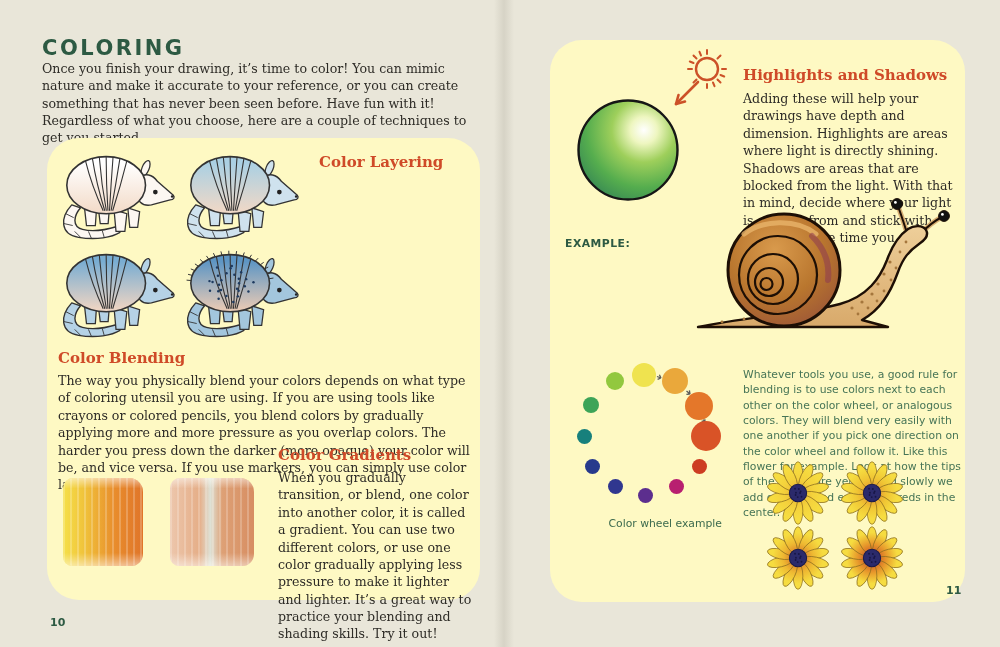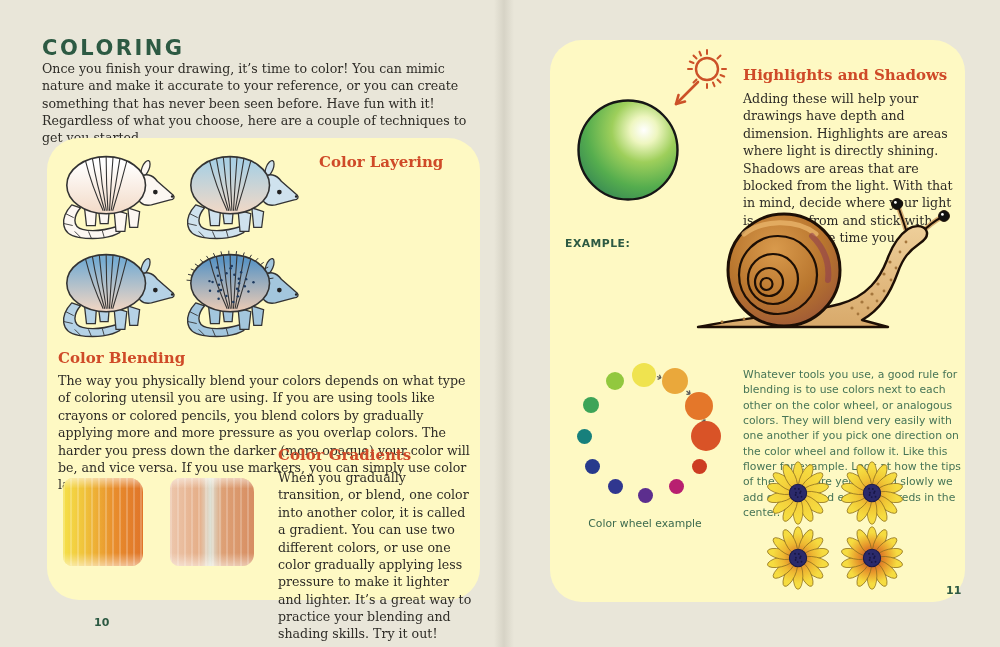--- a/index.html
+++ b/index.html
@@ -16,21 +16,21 @@
     font-weight:bold;font-size:21px;letter-spacing:2.5px;color:#2d5a43;}
   .intro{left:42px;top:60px;width:432px;font-size:12.6px;line-height:1.37;}
   .panel{background:#fef9c3;border-radius:32px;}
   .panel-left{left:47px;top:138px;width:433px;height:462px;}
   .panel-right{left:550px;top:40px;width:415px;height:562px;}
   .sec-head{font-weight:bold;font-size:15px;color:#cf4a28;}
   .body-col{font-size:12.6px;line-height:1.38;}
   .green-sans{font-family:"DejaVu Sans","Liberation Sans",sans-serif;font-size:10.8px;
     line-height:1.42;color:#477557;}
   .caption{font-family:"DejaVu Sans","Liberation Sans",sans-serif;font-size:10.8px;
-    color:#3c6a4e;text-align:center;}
+    color:#3c6a4e;text-align:right;}
   .page-num{font-family:"DejaVu Sans","Liberation Sans",sans-serif;font-size:11px;
     font-weight:bold;color:#2d5a43;}
   
   .armadillo-grid{left:8px;top:10px;display:grid;grid-template-columns:122px 122px;
     grid-template-rows:96px 96px;column-gap:2px;row-gap:2px;}
   
   .swatch{position:absolute;border-radius:10px 14px 12px 9px;}
   .swatch-1{left:16px;top:340px;width:80px;height:88px;
     background:linear-gradient(90deg,#f5e049 0%,#f0c13a 28%,#e88c2c 65%,#e0752a 100%);}
   .swatch-2{left:123px;top:340px;width:84px;height:88px;
@@ -212,21 +212,21 @@
   <div class="abs sec-head" style="left:11px;top:211px;">Color Blending</div>
   <div class="abs body-col" style="left:11px;top:234px;width:414px;">The way you physically blend your colors depends on what type of coloring utensil you are using. If you are using tools like crayons or colored pencils, you blend colors by gradually applying more and more pressure as you overlap colors. The harder you press down the darker (more opaque) your color will be, and vice versa. If you use markers, you can simply use color layering.</div>
 
   <div class="swatch swatch-1"></div>
   <div class="swatch swatch-2"></div>
 
   <div class="abs sec-head" style="left:231px;top:308px;">Color Gradients</div>
   <div class="abs body-col" style="left:231px;top:331px;width:194px;">When you gradually transition, or blend, one color into another color, it is called a gradient. You can use two different colors, or use one color gradually applying less pressure to make it lighter and lighter. It’s a great way to practice your blending and shading skills. Try it out!</div>
 </div>
 
-<div class="abs page-num" style="left:50px;top:616px;margin-left:44px;">10</div>
+<div class="abs page-num" style="left:50px;top:616px;">10</div>
 
 <div class="abs panel panel-right">
 
   <svg class="abs" style="left:95px;top:6px;" width="92" height="78" viewBox="0 0 92 78">
     <g stroke="#cc5128" stroke-width="2.4" fill="none" stroke-linecap="round">
       <circle cx="62" cy="23" r="11"></circle>
       <g stroke-width="2">
         <line x1="62" y1="8" x2="62" y2="4"></line>
           <line x1="62" y1="38" x2="62" y2="42"></line>
         <line x1="47" y1="23" x2="43" y2="23"></line>

